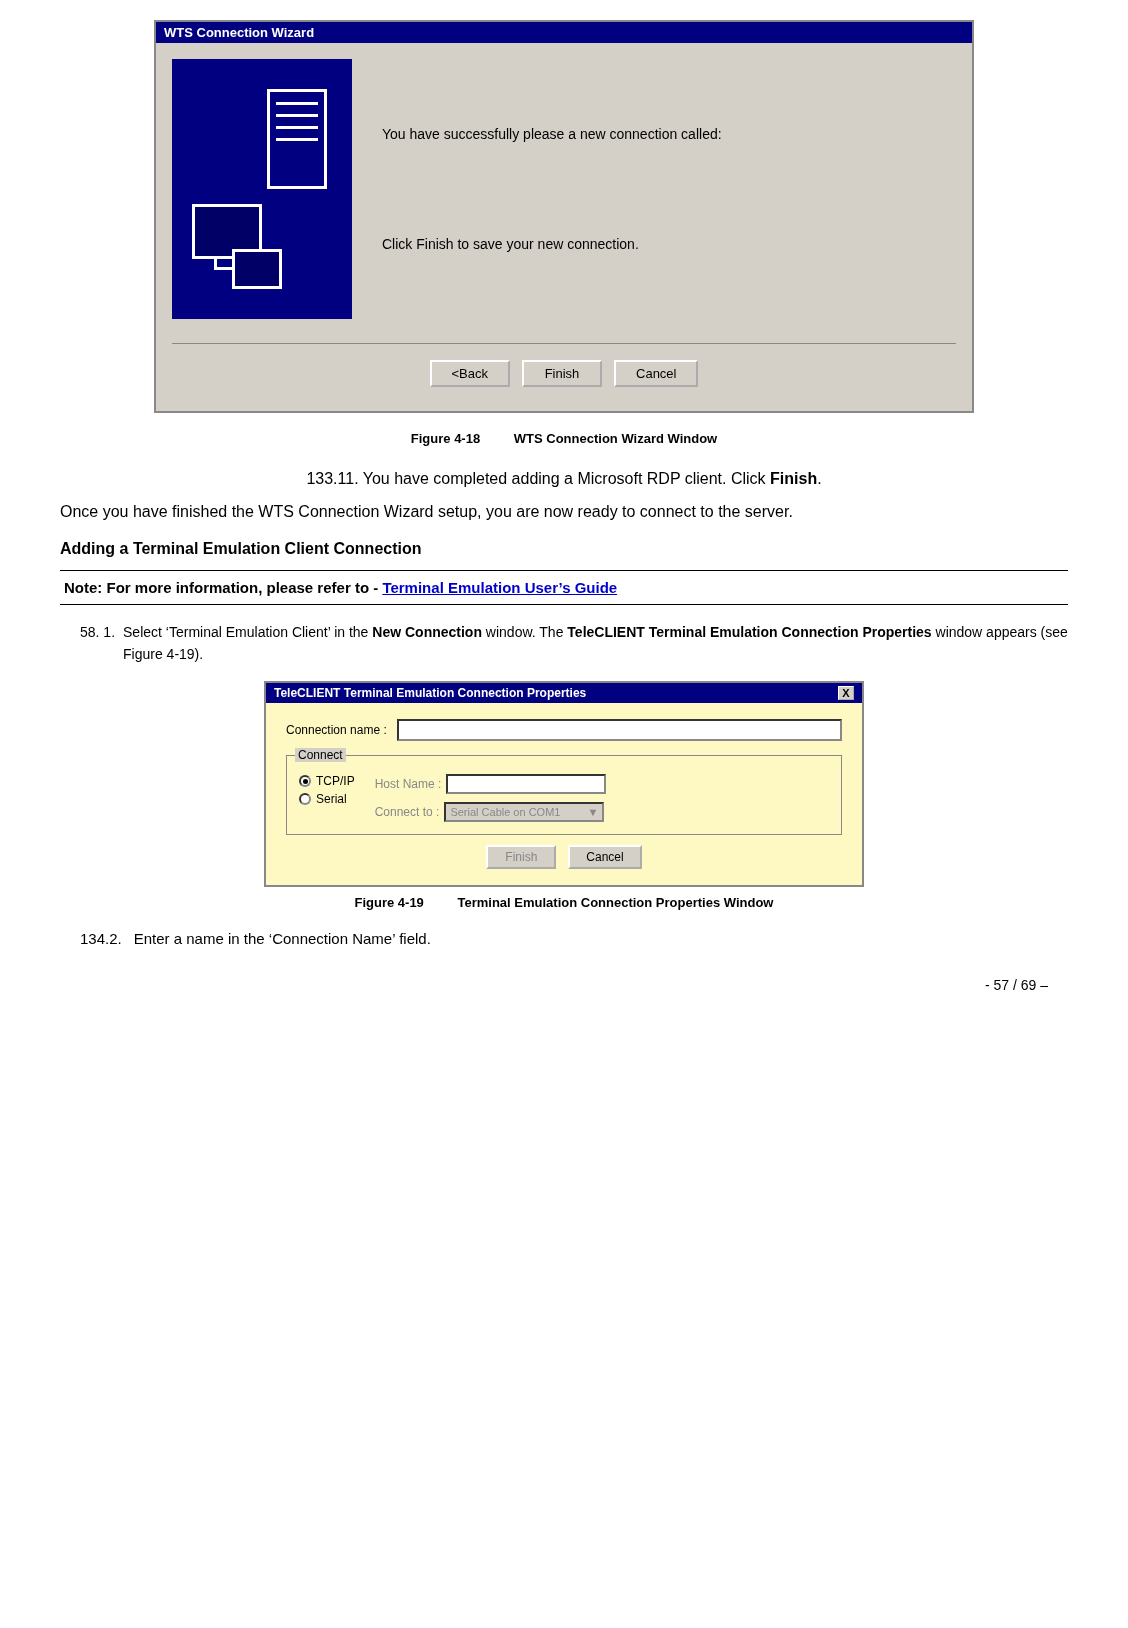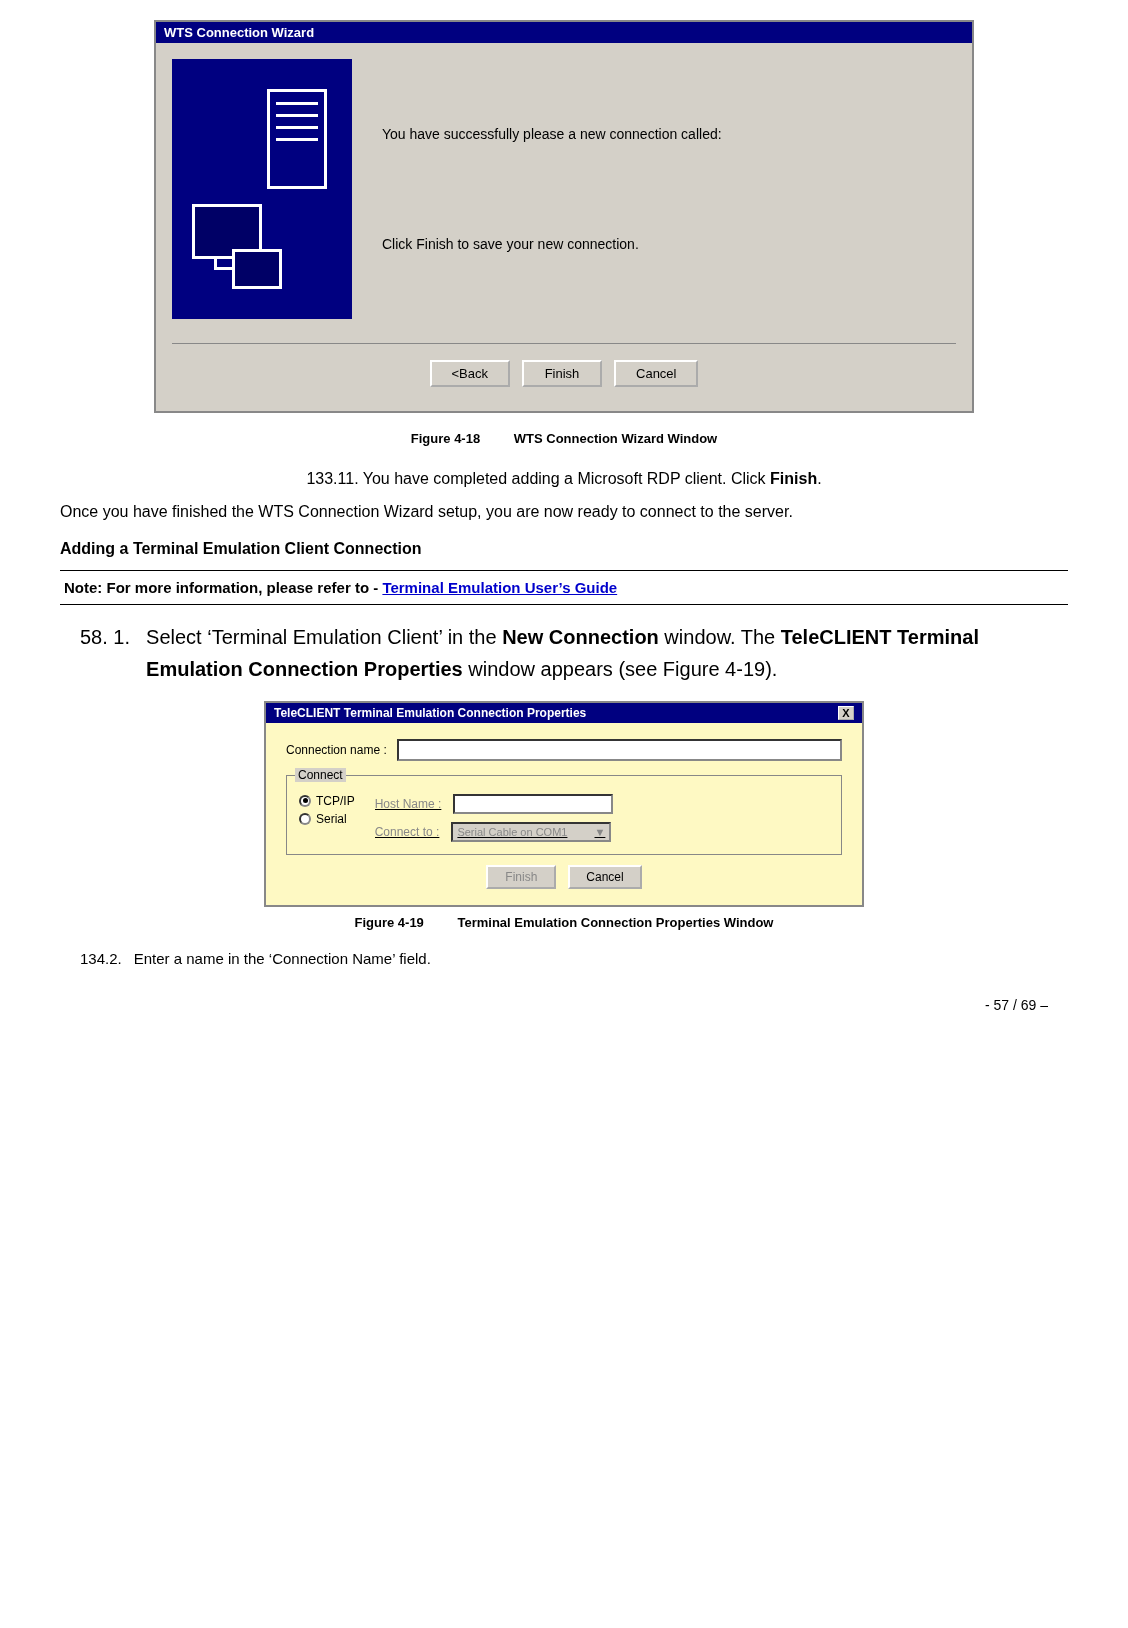--- a/index.html
+++ b/index.html
@@ -134,23 +134,23 @@
       font-family: Arial, sans-serif;
     }
     .note-bar a {
       color: #0000cc;
       text-decoration: underline;
     }
 
     
     .numbered-para {
       display: flex;
-      gap: 16px;
+      gap: 8px;
       margin: 0 0 16px 0;
-      font-size: 20px;
+      font-size: 14px;
       font-family: Arial, sans-serif;
       line-height: 1.6;
     }
     .numbered-para .num {
       white-space: nowrap;
       flex-shrink: 0;
       margin-left: 20px;
     }
     .numbered-para .para-text {
       flex: 1;
@@ -255,22 +255,21 @@
     }
     .tc-host-section {
       display: flex;
       flex-direction: column;
       gap: 8px;
       overflow: hidden;
     }
     .tc-host-row {
       display: flex;
       align-items: center;
-      gap: 12px;
-      text-decoration: underline;
+      gap: 5px;
     }
     .tc-host-label {
       font-size: 12px;
       font-family: Arial, sans-serif;
       white-space: nowrap;
       color: #888;
     }
     .tc-host-input {
       border: 2px inset #888;
       background: white;

